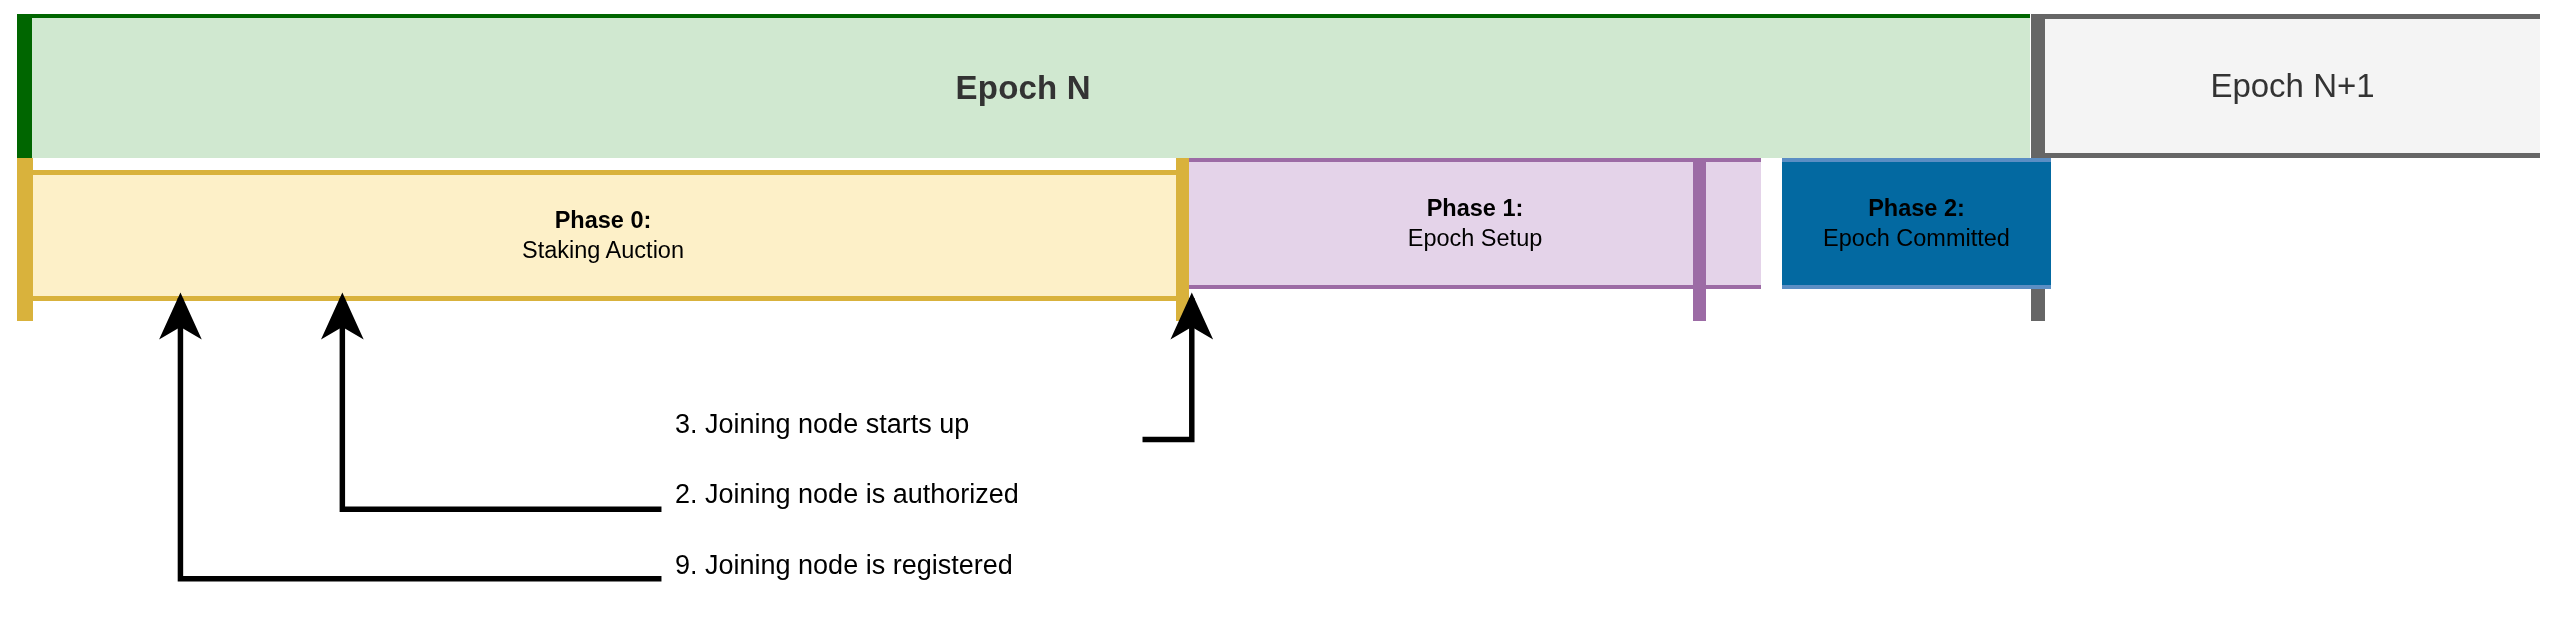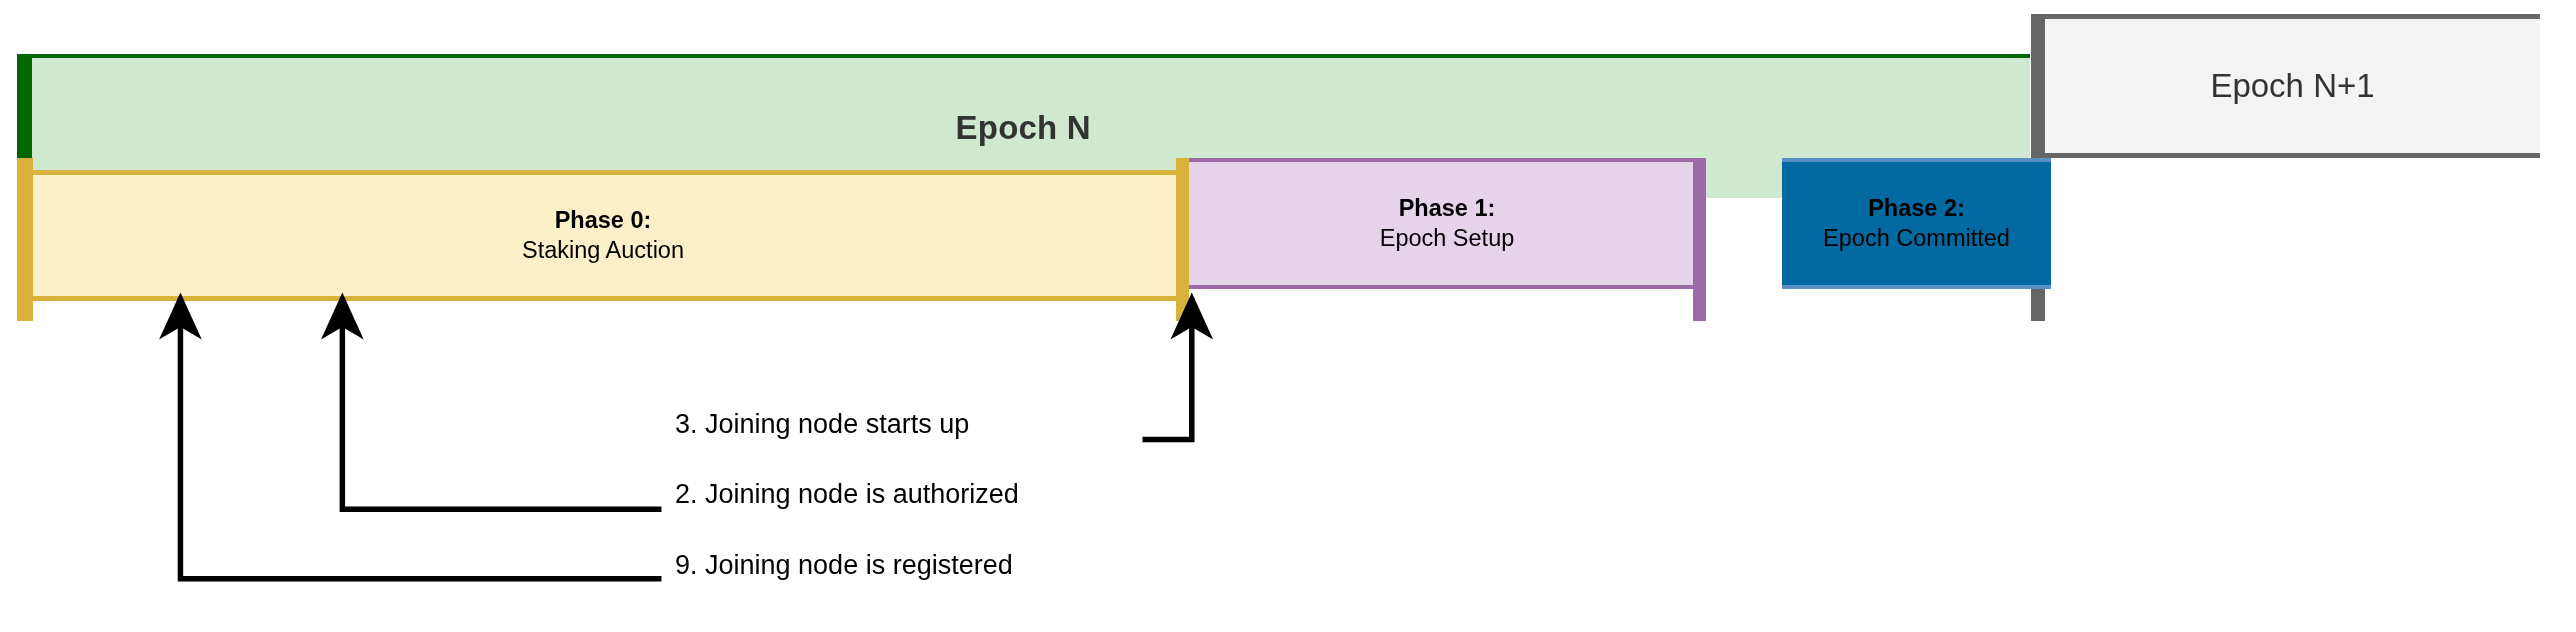--- a/index.html
+++ b/index.html
@@ -7,21 +7,21 @@
   body{font-family:"Liberation Sans","DejaVu Sans",sans-serif;}
   #stage{position:relative;width:2576px;height:632px;background:#ffffff;overflow:hidden;}
 
   
   .epoch-n{
     position:absolute; left:17px; top:14px; width:2013px; height:144px;
     background:#d0e8d0;
     border-top:4.7px solid #006600;
     border-left:15.7px solid #006600;
     box-sizing:border-box;
-    display:flex; align-items:center; justify-content:center;margin-top:40px;
+    display:flex; align-items:center; justify-content:center;
   }
   .epoch-n-label{
     font-size:33px; font-weight:bold; color:#333333; letter-spacing:0.2px;
     position:relative; left:-7.8px;
   }
 
   .epoch-n1{
     position:absolute; left:2045px; top:14px; width:495px; height:144px;
     background:#f4f4f4;
     border-top:5.5px solid #666666;
@@ -50,21 +50,21 @@
   .phase-sub{ font-size:23.5px; font-weight:normal; color:#000000; line-height:1.26; }
 
   .phase0{
     left:17px; width:1172px;
     background:#fdf0c8;
     border-top:5.5px solid #d9b23c;
     border-bottom:5.5px solid #d9b23c;
     margin-top:12px;
   }
   .phase1{
-    left:1189px; width:516px;
+    left:1189px; width:572px;
     background:#e4d3e9;
     border-top:4.7px solid #9c6ba5;
     border-bottom:4.7px solid #9c6ba5;
   }
   .phase2{
     left:1782px; width:269px;
     background:#0369a1;
     border-top:4.7px solid #5b8ec4;
     border-bottom:4.7px solid #5b8ec4;
     overflow:visible;

